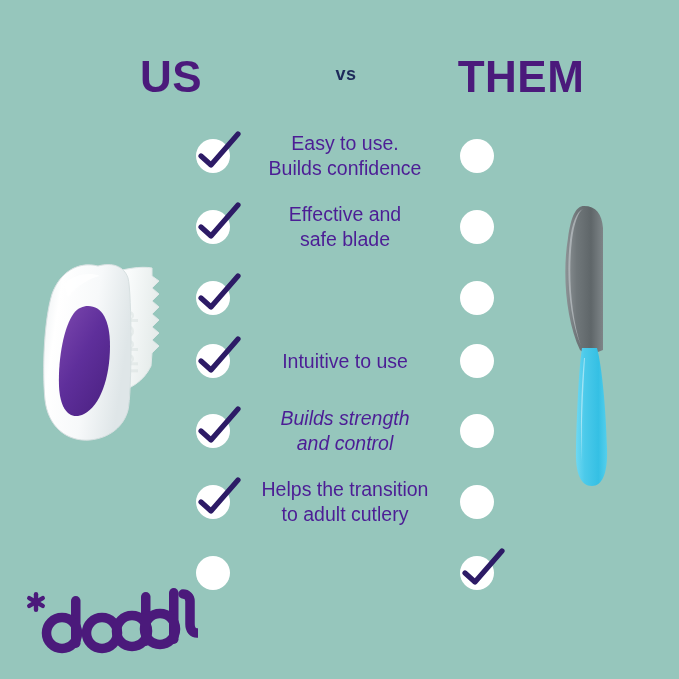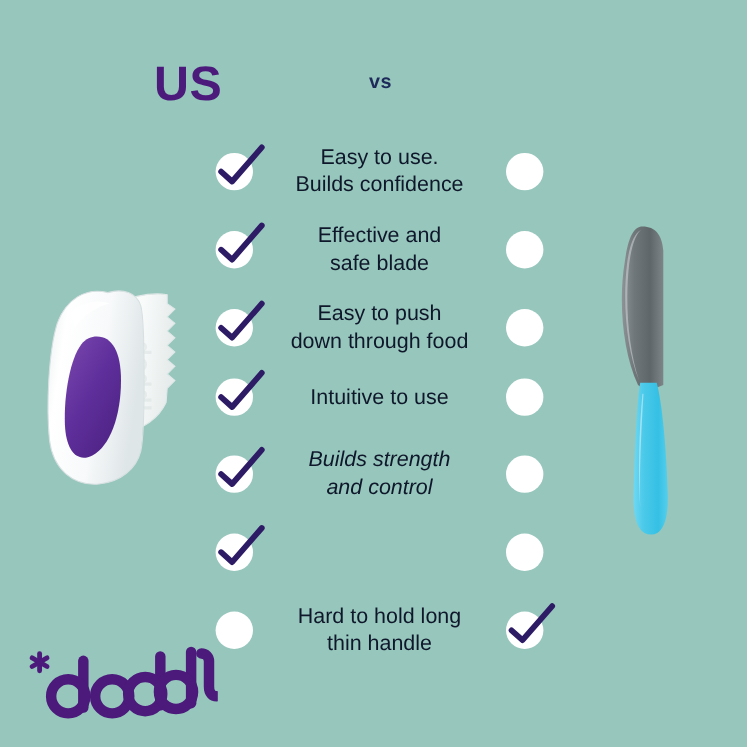--- a/index.html
+++ b/index.html
@@ -61,21 +61,21 @@
     width: 310px;
   }
   .row {
     position: relative;
     width: 310px;
     display: flex;
     align-items: center;
     justify-content: center;
   }
   .row-label {
-    color: #0f172a;
+    color: #4c1d95;
     font-size: 19.5px;
     line-height: 1.28;
     text-align: center;
     width: 200px;
     white-space: pre-line;
   }
 
   .mark {
     position: absolute;
     top: 50%;
@@ -136,20 +136,21 @@
 </style>
 </head>
 <body>
 
 <div id="stage">
 
   <div class="heading" id="heading-us">US</div>
 
   <div class="heading" id="heading-vs">vs</div>
 
+  <div class="heading" id="heading-them">THEM</div>
 
   <div id="rows">
       <div class="row" style="position: absolute; top: 0px; height: 56px;">
         <div class="mark left">
           <div class="disc"></div>
           <svg class="tick" viewBox="0 0 48 42">
             <path d="M8,26 L18,35 L45,4"></path>
           </svg>
         </div>
         <div class="row-label">Easy to use.
@@ -171,22 +172,20 @@
           <div class="disc"></div>
         </div>
       </div>
       <div class="row" style="position: absolute; top: 142px; height: 56px;">
         <div class="mark left">
           <div class="disc"></div>
           <svg class="tick" viewBox="0 0 48 42">
             <path d="M8,26 L18,35 L45,4"></path>
           </svg>
         </div>
-        <div class="row-label">Easy to push
-down through food</div>
         <div class="mark right">
           <div class="disc"></div>
         </div>
       </div>
       <div class="row" style="position: absolute; top: 213px; height: 40px; justify-content: center;">
         <div class="mark left">
           <div class="disc"></div>
           <svg class="tick" viewBox="0 0 48 42">
             <path d="M8,26 L18,35 L45,4"></path>
           </svg>
@@ -209,30 +208,30 @@
           <div class="disc"></div>
         </div>
       </div>
       <div class="row" style="position: absolute; top: 346px; height: 56px;">
         <div class="mark left">
           <div class="disc"></div>
           <svg class="tick" viewBox="0 0 48 42">
             <path d="M8,26 L18,35 L45,4"></path>
           </svg>
         </div>
+        <div class="row-label">Helps the transition
+to adult cutlery</div>
         <div class="mark right">
           <div class="disc"></div>
         </div>
       </div>
       <div class="row" style="position: absolute; top: 417px; height: 56px;">
         <div class="mark left">
           <div class="disc"></div>
         </div>
-        <div class="row-label">Hard to hold long
-thin handle</div>
         <div class="mark right">
           <div class="disc"></div>
           <svg class="tick" viewBox="0 0 48 42">
             <path d="M8,26 L18,35 L45,4"></path>
           </svg>
         </div>
       </div>
     </div>
 
   <div id="product-doddl">

